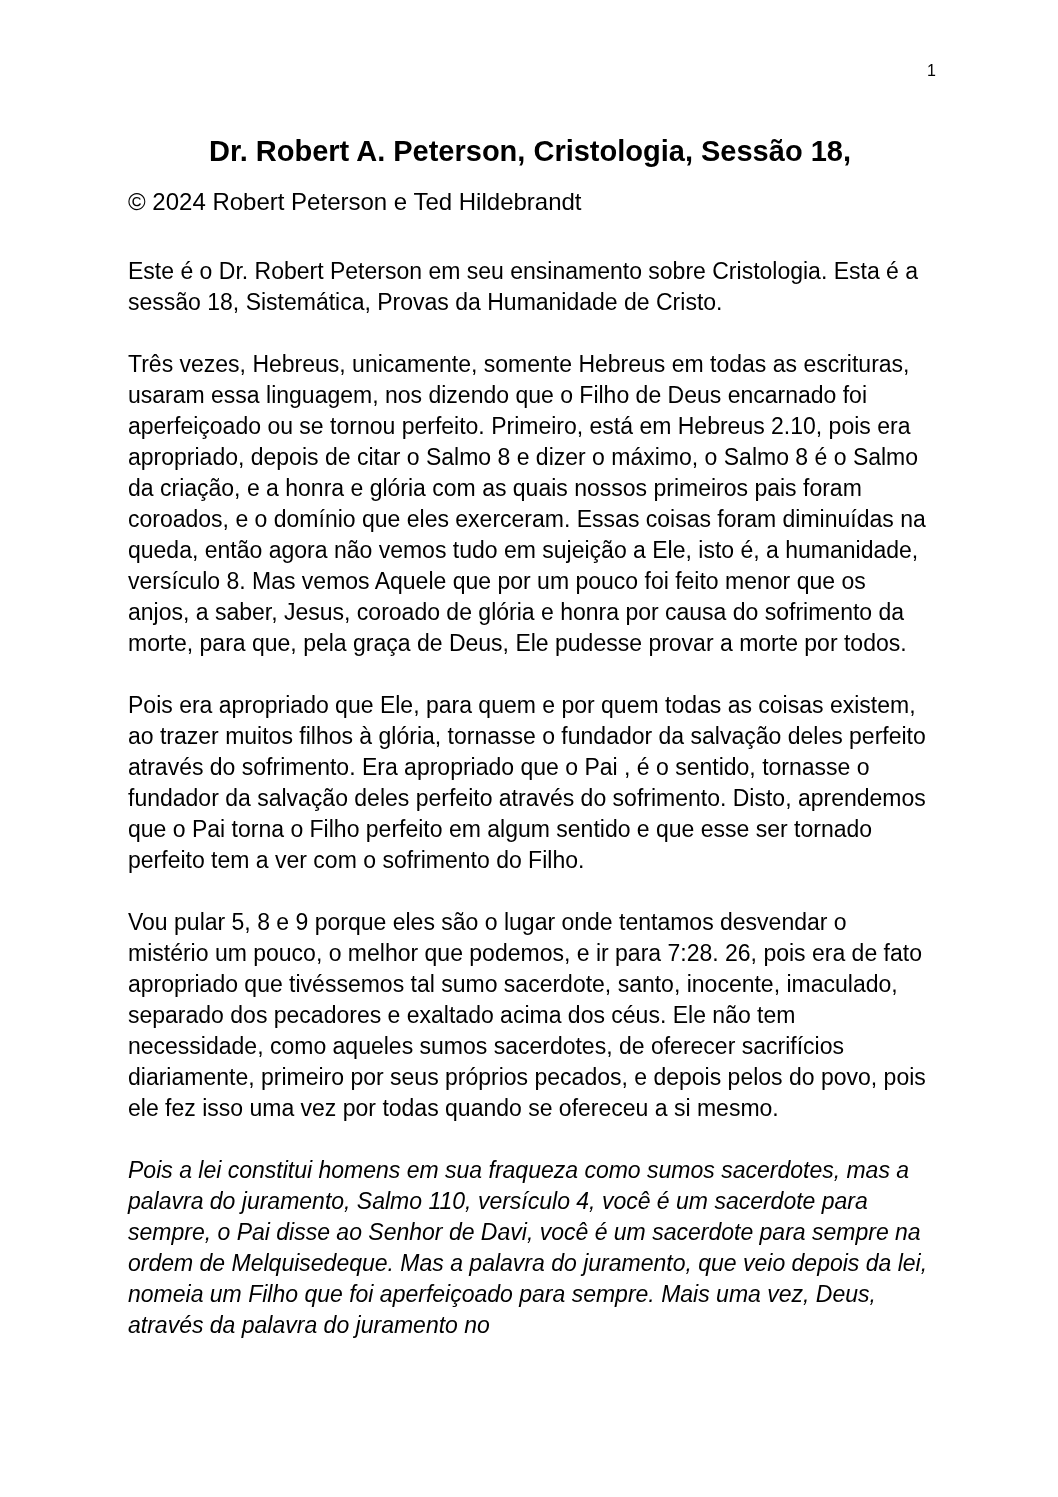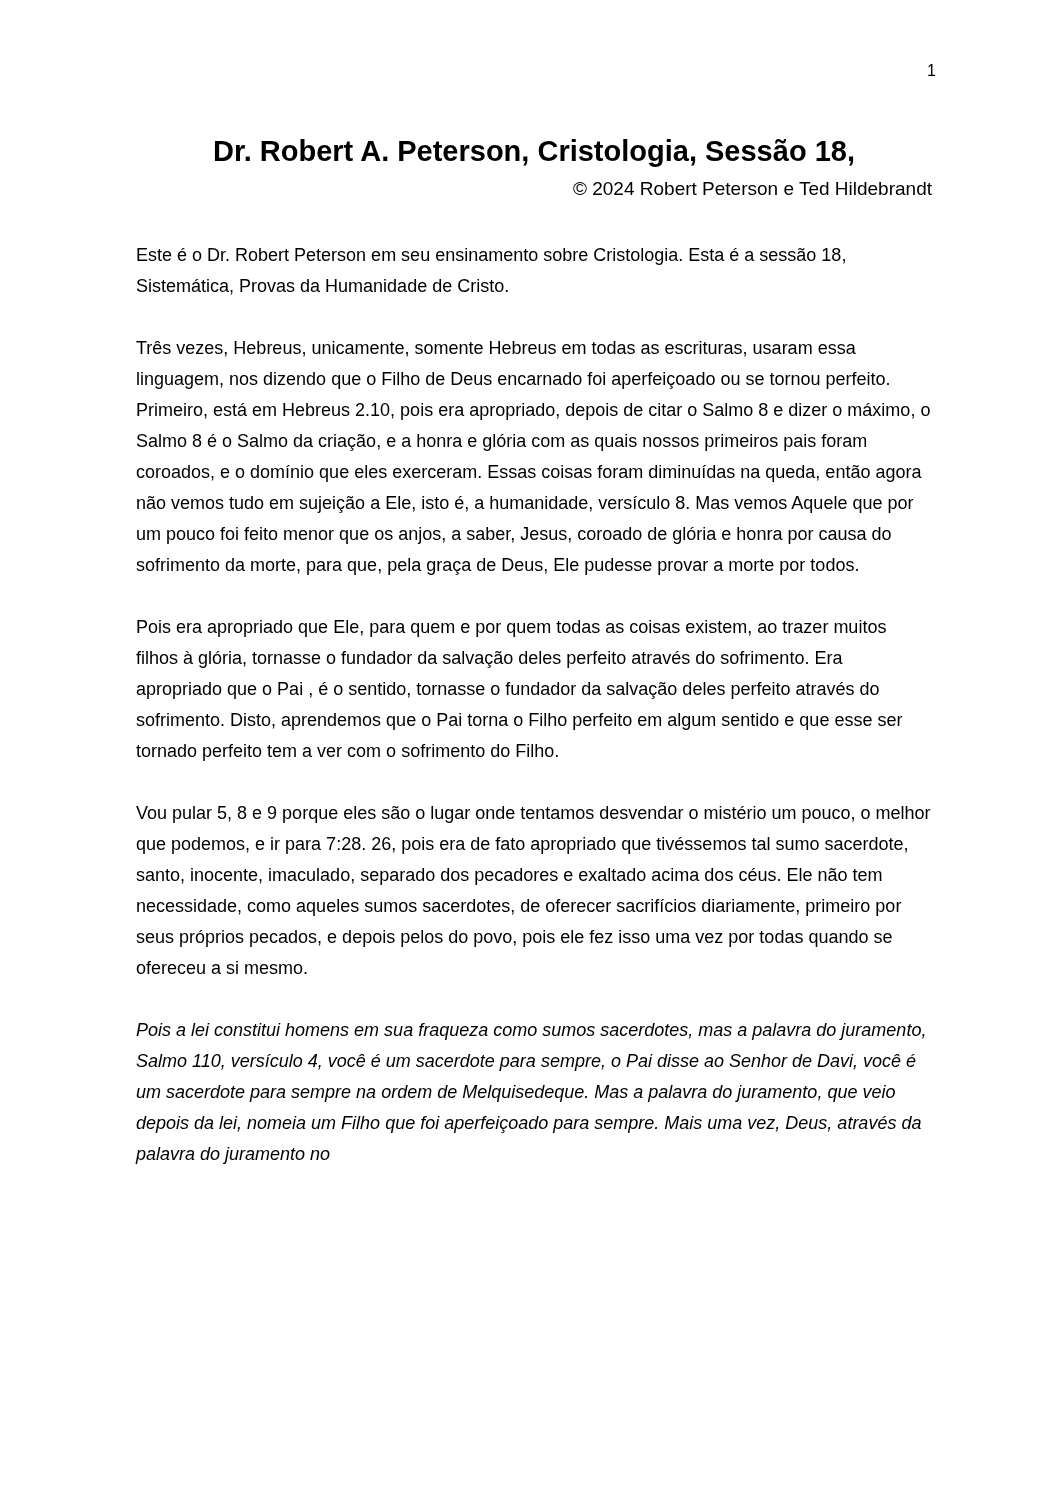--- a/index.html
+++ b/index.html
@@ -21,41 +21,41 @@
   .page-number {
     position: absolute;
     top: 62px;
     right: 122px;
     font-size: 16px;
     color: #000000;
   }
   .content {
     position: absolute;
     top: 130px;
-    left: 136px;
+    left: 128px;
     right: 126px;
   }
   h1.doc-title {
     margin: 0 0 6px 0;
     text-align: center;
     font-size: 29px;
     font-weight: 700;
     line-height: 1.45;
     letter-spacing: 0;
   }
   .copyright {
-    text-align: right;
-    font-size: 19px;
-    margin: 6px 0 0 0;
+    text-align: left;
+    font-size: 24px;
+    margin: 16px 0 0 0;
   }
   .body-text {
     margin-top: 40px;
   }
   .body-text p {
-    font-size: 18px;
+    font-size: 23px;
     line-height: 31px;
     margin: 0 0 31px 0;
     text-align: left;
   }
   .body-text p:last-child {
     margin-bottom: 0;
     font-style: italic;
   }
 </style>
 </head>

